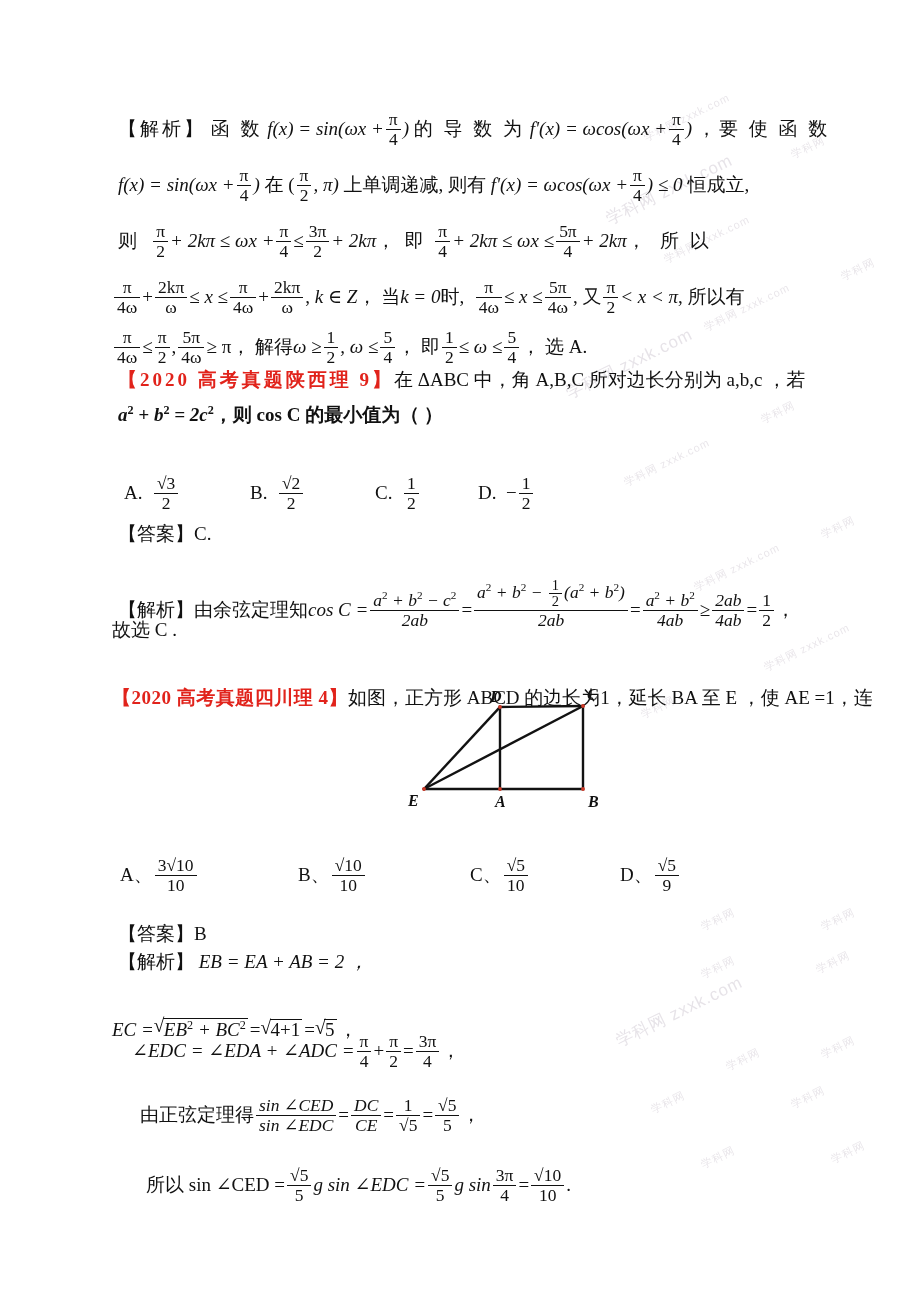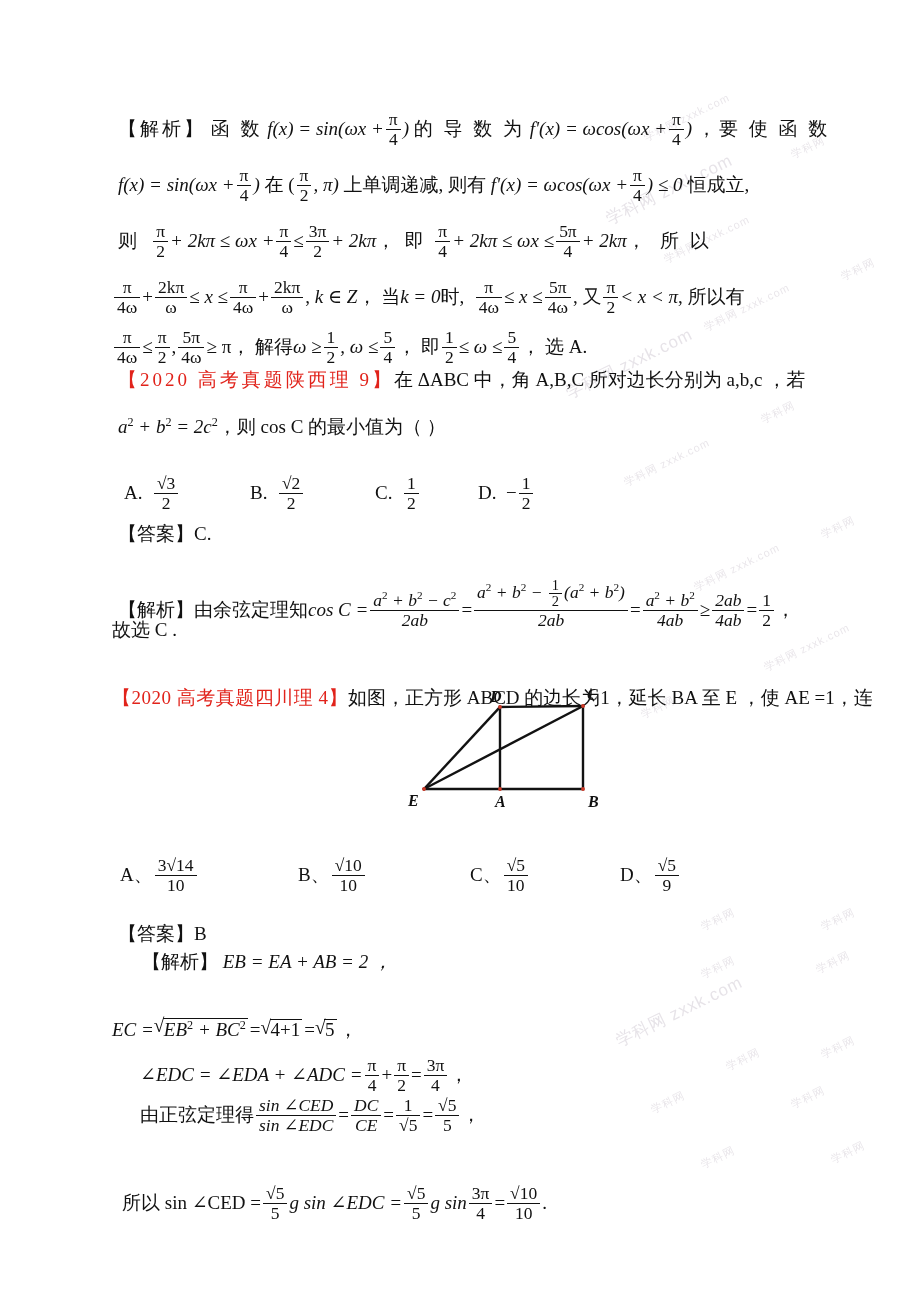--- a/index.html
+++ b/index.html
@@ -50,21 +50,21 @@
     white-space: nowrap;
     font-size: 19px;
     line-height: 1;
   }
 
   .cn { font-family: "Liberation Serif", "DejaVu Serif", serif; }
   .mi { font-style: italic; font-family: "Liberation Serif", "DejaVu Serif", serif; }
   .op { font-style: normal; }
   .red {
     color: #e1231b;
-    font-weight: 400;
+    font-weight: 700;
     letter-spacing: .5px;
   }
   .sp1 { letter-spacing: 3px; }
 
   
   .frac {
     display: inline-block;
     vertical-align: -0.52em;
     text-align: center;
     line-height: 1.06;
@@ -193,21 +193,21 @@
     <span class="frac"><span class="num">π</span><span class="den">4ω</span></span><span class="op">≤</span><span class="frac"><span class="num">π</span><span class="den">2</span></span><span class="op">,</span><span class="frac"><span class="num">5π</span><span class="den">4ω</span></span><span class="op">≥ π</span><span class="cn">，</span>
     <span class="cn">解得</span><span class="mi">ω ≥</span><span class="frac"><span class="num">1</span><span class="den">2</span></span><span class="mi">, ω ≤</span><span class="frac"><span class="num">5</span><span class="den">4</span></span><span class="cn">，</span>
     <span class="cn">即</span><span class="frac"><span class="num">1</span><span class="den">2</span></span><span class="mi">≤ ω ≤</span><span class="frac"><span class="num">5</span><span class="den">4</span></span><span class="cn">，</span>
     <span class="cn">选</span> <span class="op">A.</span>
   </div>
 
   <div class="line" style="left:118px;top:370px;">
     <span class="cn red sp1">【2020 高考真题陕西理 9】</span><span class="cn">在 ΔABC 中，角 A,B,C 所对边长分别为 a,b,c ，若</span>
   </div>
 
-  <div class="line" style="left:118px;top:416px;">
+  <div class="line" style="left:118px;top:404px;font-weight:bold;">
     <span class="mi">a<sup class="expn">2</sup> + b<sup class="expn">2</sup> = 2c<sup class="expn">2</sup></span><span class="cn">，则 cos C 的最小值为（       ）</span>
   </div>
 
   <div class="line" style="left:124px;top:474px;">
     <span class="op">A.</span>
     &nbsp;<span class="frac"><span class="num">√3</span><span class="den">2</span></span>
   </div>
   <div class="line" style="left:250px;top:474px;">
     <span class="op">B.</span>
     &nbsp;<span class="frac"><span class="num">√2</span><span class="den">2</span></span>
@@ -259,50 +259,50 @@
         <div class="fig-label" style="left: 86px; top: 2px;">D</div>
         <div class="fig-label" style="left: 183px; top: 0px;">C</div>
         <div class="fig-label" style="left: 4px; top: 106px;">E</div>
         <div class="fig-label" style="left: 91px; top: 107px;">A</div>
         <div class="fig-label" style="left: 184px; top: 107px;">B</div>
       </div>
   </div>
 
 
   <div class="line" style="left:120px;top:856px;">
-    <span class="op">A、</span><span class="frac"><span class="num">3√14</span><span class="den">10</span></span>
+    <span class="op">A、</span><span class="frac"><span class="num">3√10</span><span class="den">10</span></span>
   </div>
   <div class="line" style="left:298px;top:856px;">
     <span class="op">B、</span><span class="frac"><span class="num">√10</span><span class="den">10</span></span>
   </div>
   <div class="line" style="left:470px;top:856px;">
     <span class="op">C、</span><span class="frac"><span class="num">√5</span><span class="den">10</span></span>
   </div>
   <div class="line" style="left:620px;top:856px;">
     <span class="op">D、</span><span class="frac"><span class="num">√5</span><span class="den">9</span></span>
   </div>
 
   <div class="line" style="left:118px;top:924px;">
     <span class="cn">【答案】</span><span class="op">B</span>
   </div>
 
-  <div class="line" style="left:118px;top:952px;margin-left:24px;">
+  <div class="line" style="left:118px;top:952px;">
     <span class="cn">【解析】</span>
     <span class="mi">EB = EA + AB = 2 ，</span>
   </div>
 
   <div class="line" style="left:112px;top:1018px;">
     <span class="mi">EC =</span><span class="rad"><span class="rbody mi">EB<sup class="expn">2</sup> + BC<sup class="expn">2</sup></span></span><span class="op">=</span><span class="rad"><span class="rbody op">4+1</span></span><span class="op">=</span><span class="rad"><span class="rbody op">5</span></span><span class="cn">，</span>
   </div>
 
-  <div class="line" style="left:140px;top:1032px;margin-top:24px;">
+  <div class="line" style="left:132px;top:1032px;">
     <span class="mi">∠EDC = ∠EDA + ∠ADC =</span><span class="frac"><span class="num">π</span><span class="den">4</span></span><span class="op">+</span><span class="frac"><span class="num">π</span><span class="den">2</span></span><span class="op">=</span><span class="frac"><span class="num">3π</span><span class="den">4</span></span><span class="cn">，</span>
   </div>
 
   <div class="line" style="left:140px;top:1096px;">
     <span class="cn">由正弦定理得</span><span class="frac"><span class="num mi">sin ∠CED</span><span class="den mi">sin ∠EDC</span></span><span class="op">=</span><span class="frac"><span class="num mi">DC</span><span class="den mi">CE</span></span><span class="op">=</span><span class="frac"><span class="num op">1</span><span class="den op">√5</span></span><span class="op">=</span><span class="frac"><span class="num op">√5</span><span class="den op">5</span></span><span class="cn">，</span>
   </div>
 
-  <div class="line" style="left:122px;top:1166px;margin-top:18px;">
+  <div class="line" style="left:146px;top:1166px;">
     <span class="cn">所以 sin ∠CED =</span><span class="frac"><span class="num op">√5</span><span class="den op">5</span></span><span class="mi">g sin ∠EDC =</span><span class="frac"><span class="num op">√5</span><span class="den op">5</span></span><span class="mi">g sin</span><span class="frac"><span class="num">3π</span><span class="den">4</span></span><span class="op">=</span><span class="frac"><span class="num op">√10</span><span class="den op">10</span></span><span class="op">.</span>
   </div>
 
 </div>
 
 </body></html>

